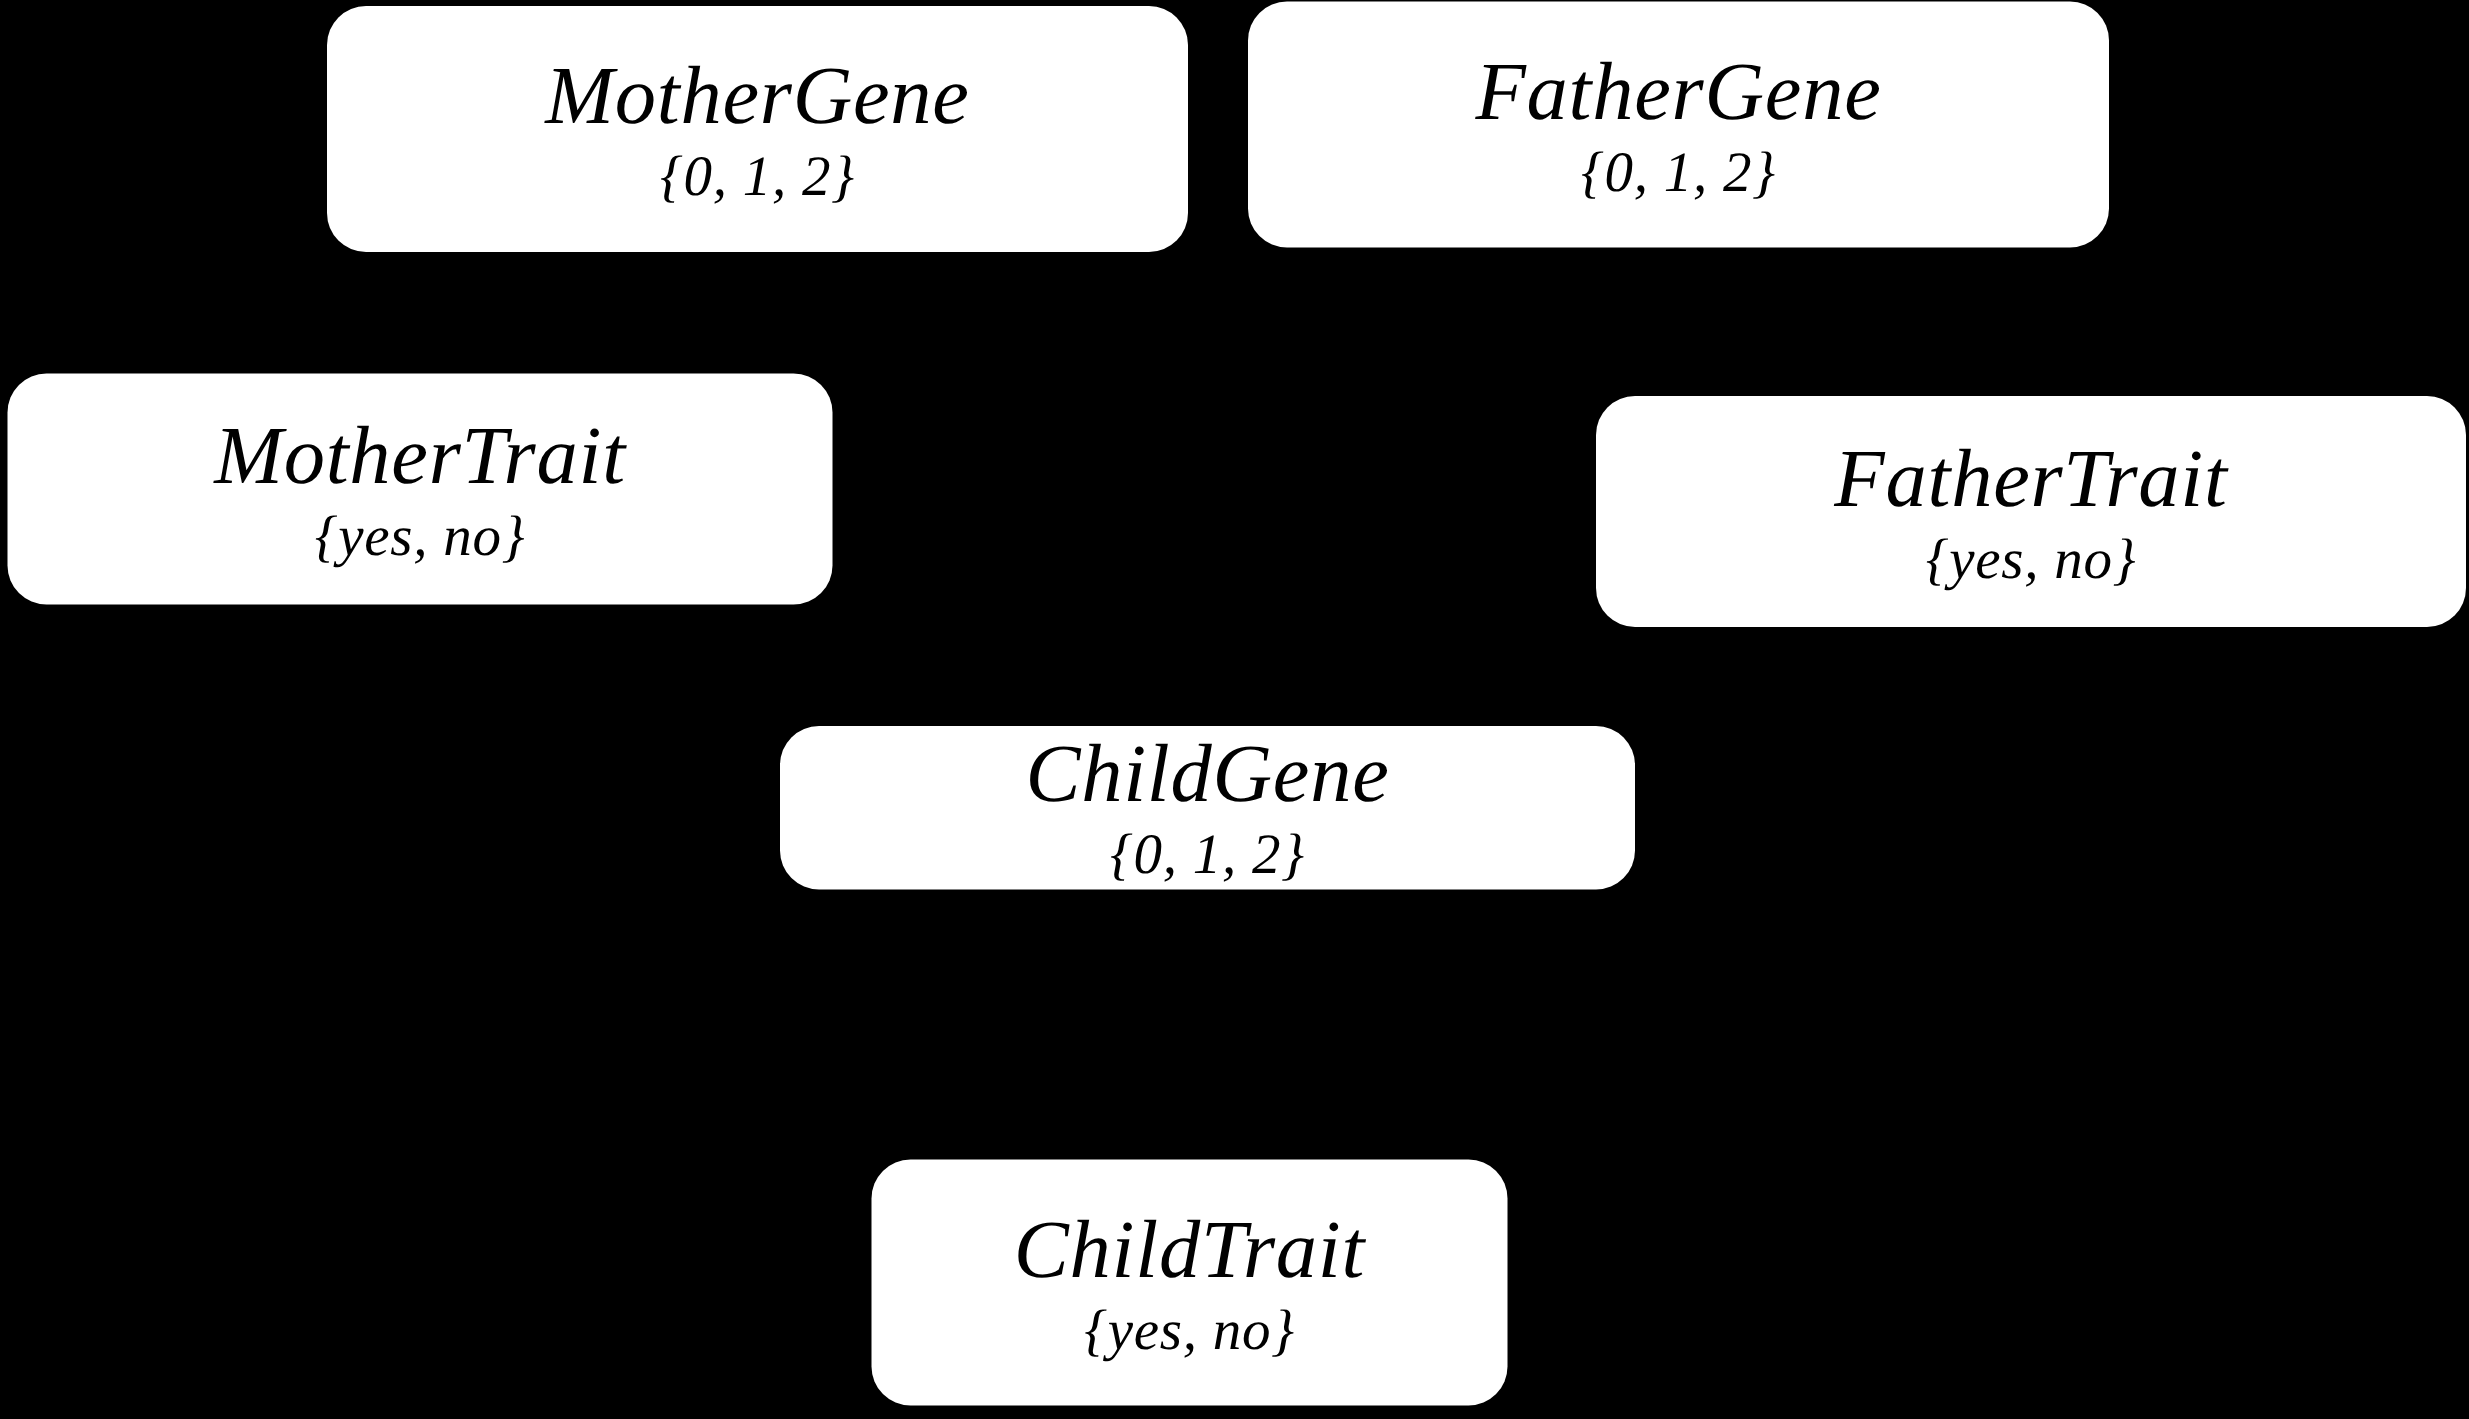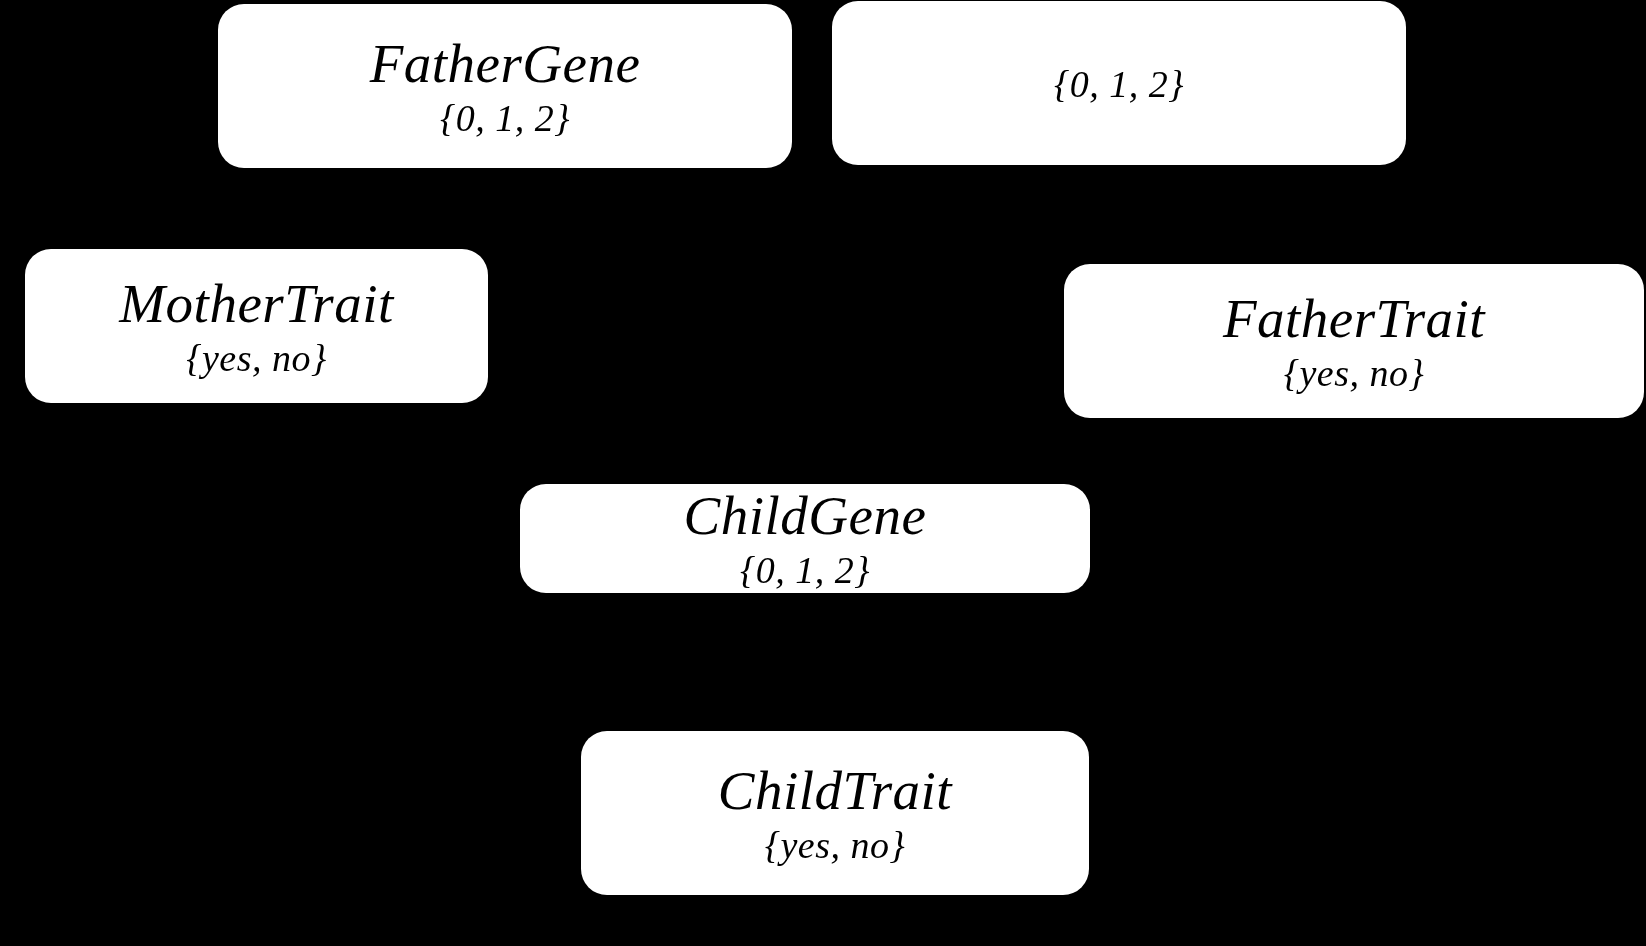--- a/index.html
+++ b/index.html
@@ -37,36 +37,37 @@
     font-weight: normal;
     white-space: nowrap;
     letter-spacing: 0.5px;
   }
   .node .line1 { font-size: 55px; }
   .node .line2 { font-size: 38px; margin-top: 2px; }
 
   
   #node-mother-gene  { left: 218px; top: 4px;   width: 574px;  height: 164px; }
   #node-father-gene  { left: 832px; top: 1px;   width: 574px;  height: 164px; }
-  #node-mother-trait { left: 5px;   top: 249px; width: 463px;  height: 154px; margin-left: 20px; }
+  #node-mother-trait { left: 5px;   top: 249px; width: 550px;  height: 154px; }
   #node-father-trait { left: 1064px;top: 264px; width: 580px;  height: 154px; }
   #node-child-gene   { left: 520px; top: 484px; width: 570px;  height: 109px; }
-  #node-child-trait  { left: 581px; top: 731px; width: 508px;  height: 164px; }
+  #node-child-trait  { left: 581px; top: 773px; width: 424px;  height: 164px; }
 </style>
 </head>
 <body>
 
 <div id="canvas">
 
   <div class="node" id="node-mother-gene">
-    <span class="line1">FatherGene</span>
+    <span class="line1">MotherGene</span>
     <span class="line2">{0, 1, 2}</span>
   </div>
 
   <div class="node" id="node-father-gene">
+    <span class="line1">FatherGene</span>
     <span class="line2">{0, 1, 2}</span>
   </div>
 
   <div class="node" id="node-mother-trait">
     <span class="line1">MotherTrait</span>
     <span class="line2">{yes, no}</span>
   </div>
 
   <div class="node" id="node-father-trait">
     <span class="line1">FatherTrait</span>

